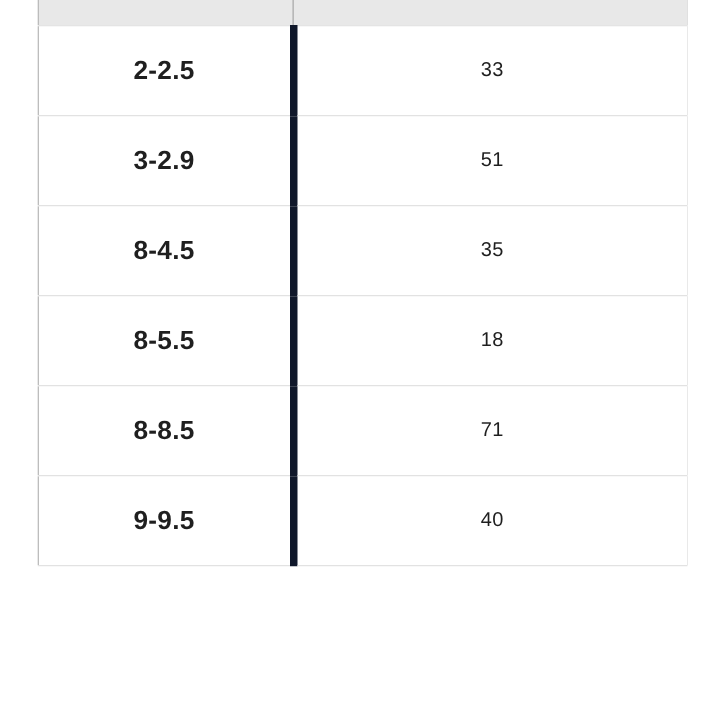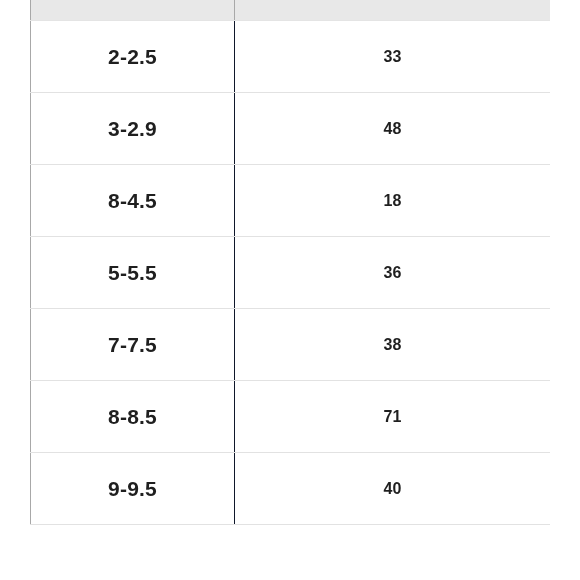--- a/index.html
+++ b/index.html
@@ -67,29 +67,29 @@
     height: 71px;
     padding: 0;
     background: #ffffff;
     border-bottom: 1px solid #e2e2e2;
     text-align: center;
     vertical-align: middle;
     color: #1f1f1f;
   }
 
   .size-table tbody td.cell-us {
-    border-right: 1px solid #0f172a;
+    border-right: 6px solid #0f172a;
     font-size: 21px;
     font-weight: bold;
     letter-spacing: 0.2px;
   }
 
   .size-table tbody td.cell-eu {
     font-size: 16px;
-    font-weight: bold;
+    font-weight: normal;
     letter-spacing: 0.2px;
   }
 </style>
 </head>
 <body>
 
 <div class="page">
   <div class="table-viewport">
     <table class="size-table">
       <colgroup>
@@ -102,33 +102,29 @@
           <th class="th-eu"></th>
         </tr>
       </thead>
       <tbody>
         <tr>
           <td class="cell-us">2-2.5</td>
           <td class="cell-eu">33</td>
         </tr>
         <tr>
           <td class="cell-us">3-2.9</td>
-          <td class="cell-eu">48</td>
+          <td class="cell-eu">51</td>
         </tr>
         <tr>
           <td class="cell-us">8-4.5</td>
-          <td class="cell-eu">18</td>
+          <td class="cell-eu">35</td>
         </tr>
         <tr>
-          <td class="cell-us">5-5.5</td>
-          <td class="cell-eu">36</td>
-        </tr>
-        <tr>
-          <td class="cell-us">7-7.5</td>
-          <td class="cell-eu">38</td>
+          <td class="cell-us">8-5.5</td>
+          <td class="cell-eu">18</td>
         </tr>
         <tr>
           <td class="cell-us">8-8.5</td>
           <td class="cell-eu">71</td>
         </tr>
         <tr>
           <td class="cell-us">9-9.5</td>
           <td class="cell-eu">40</td>
         </tr>
       </tbody>

